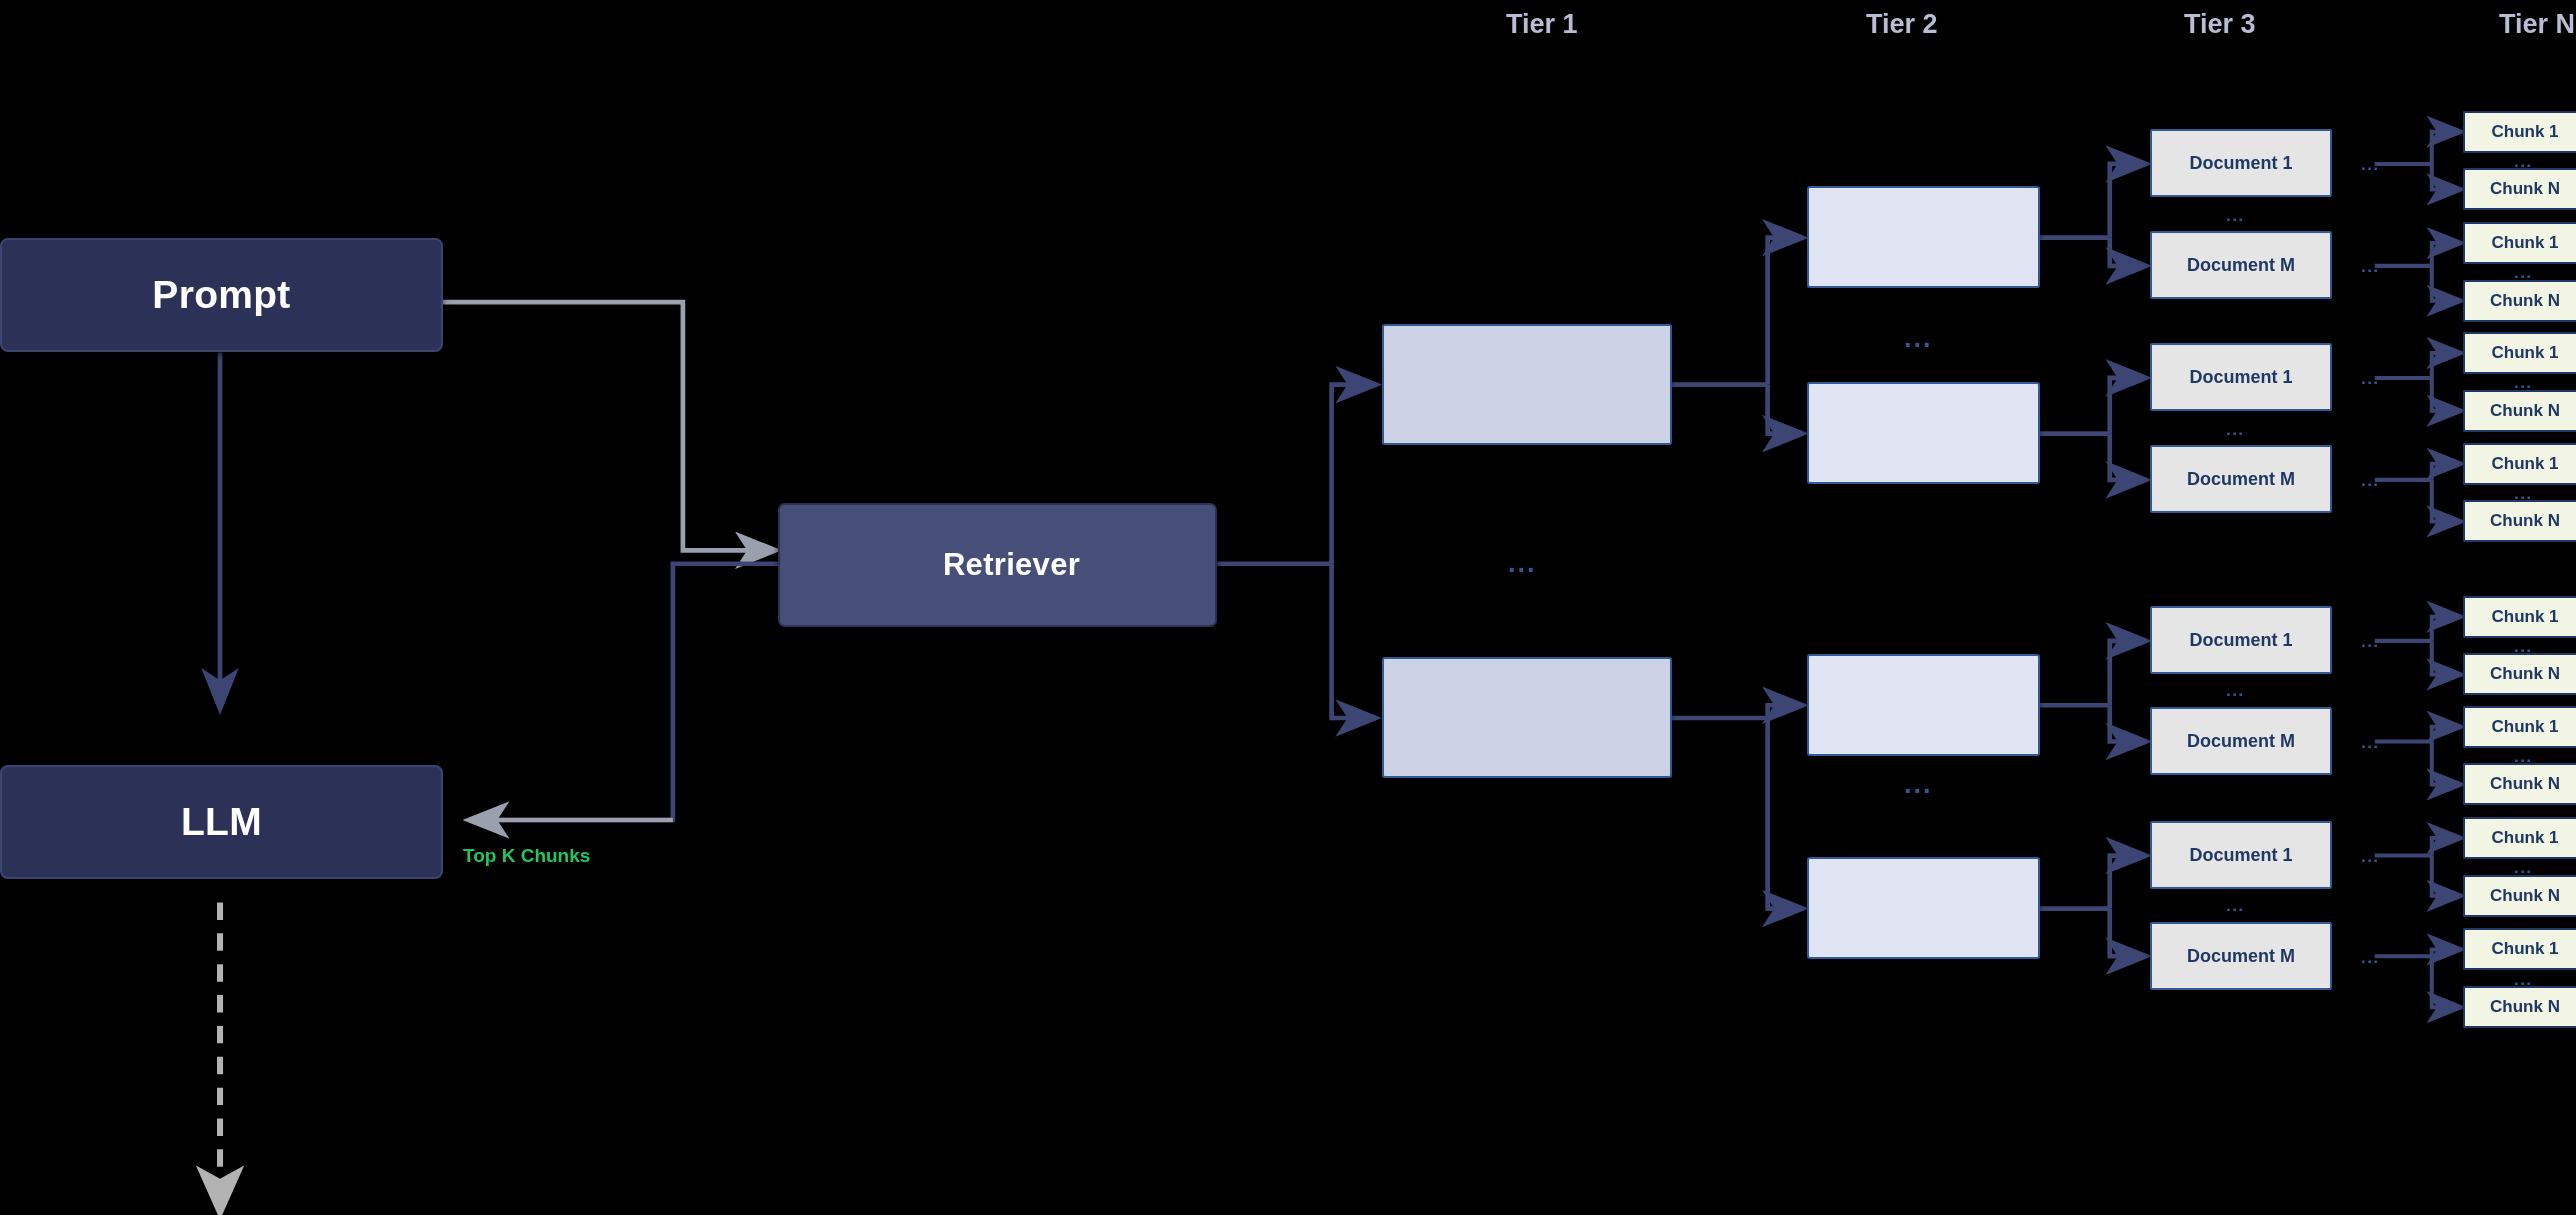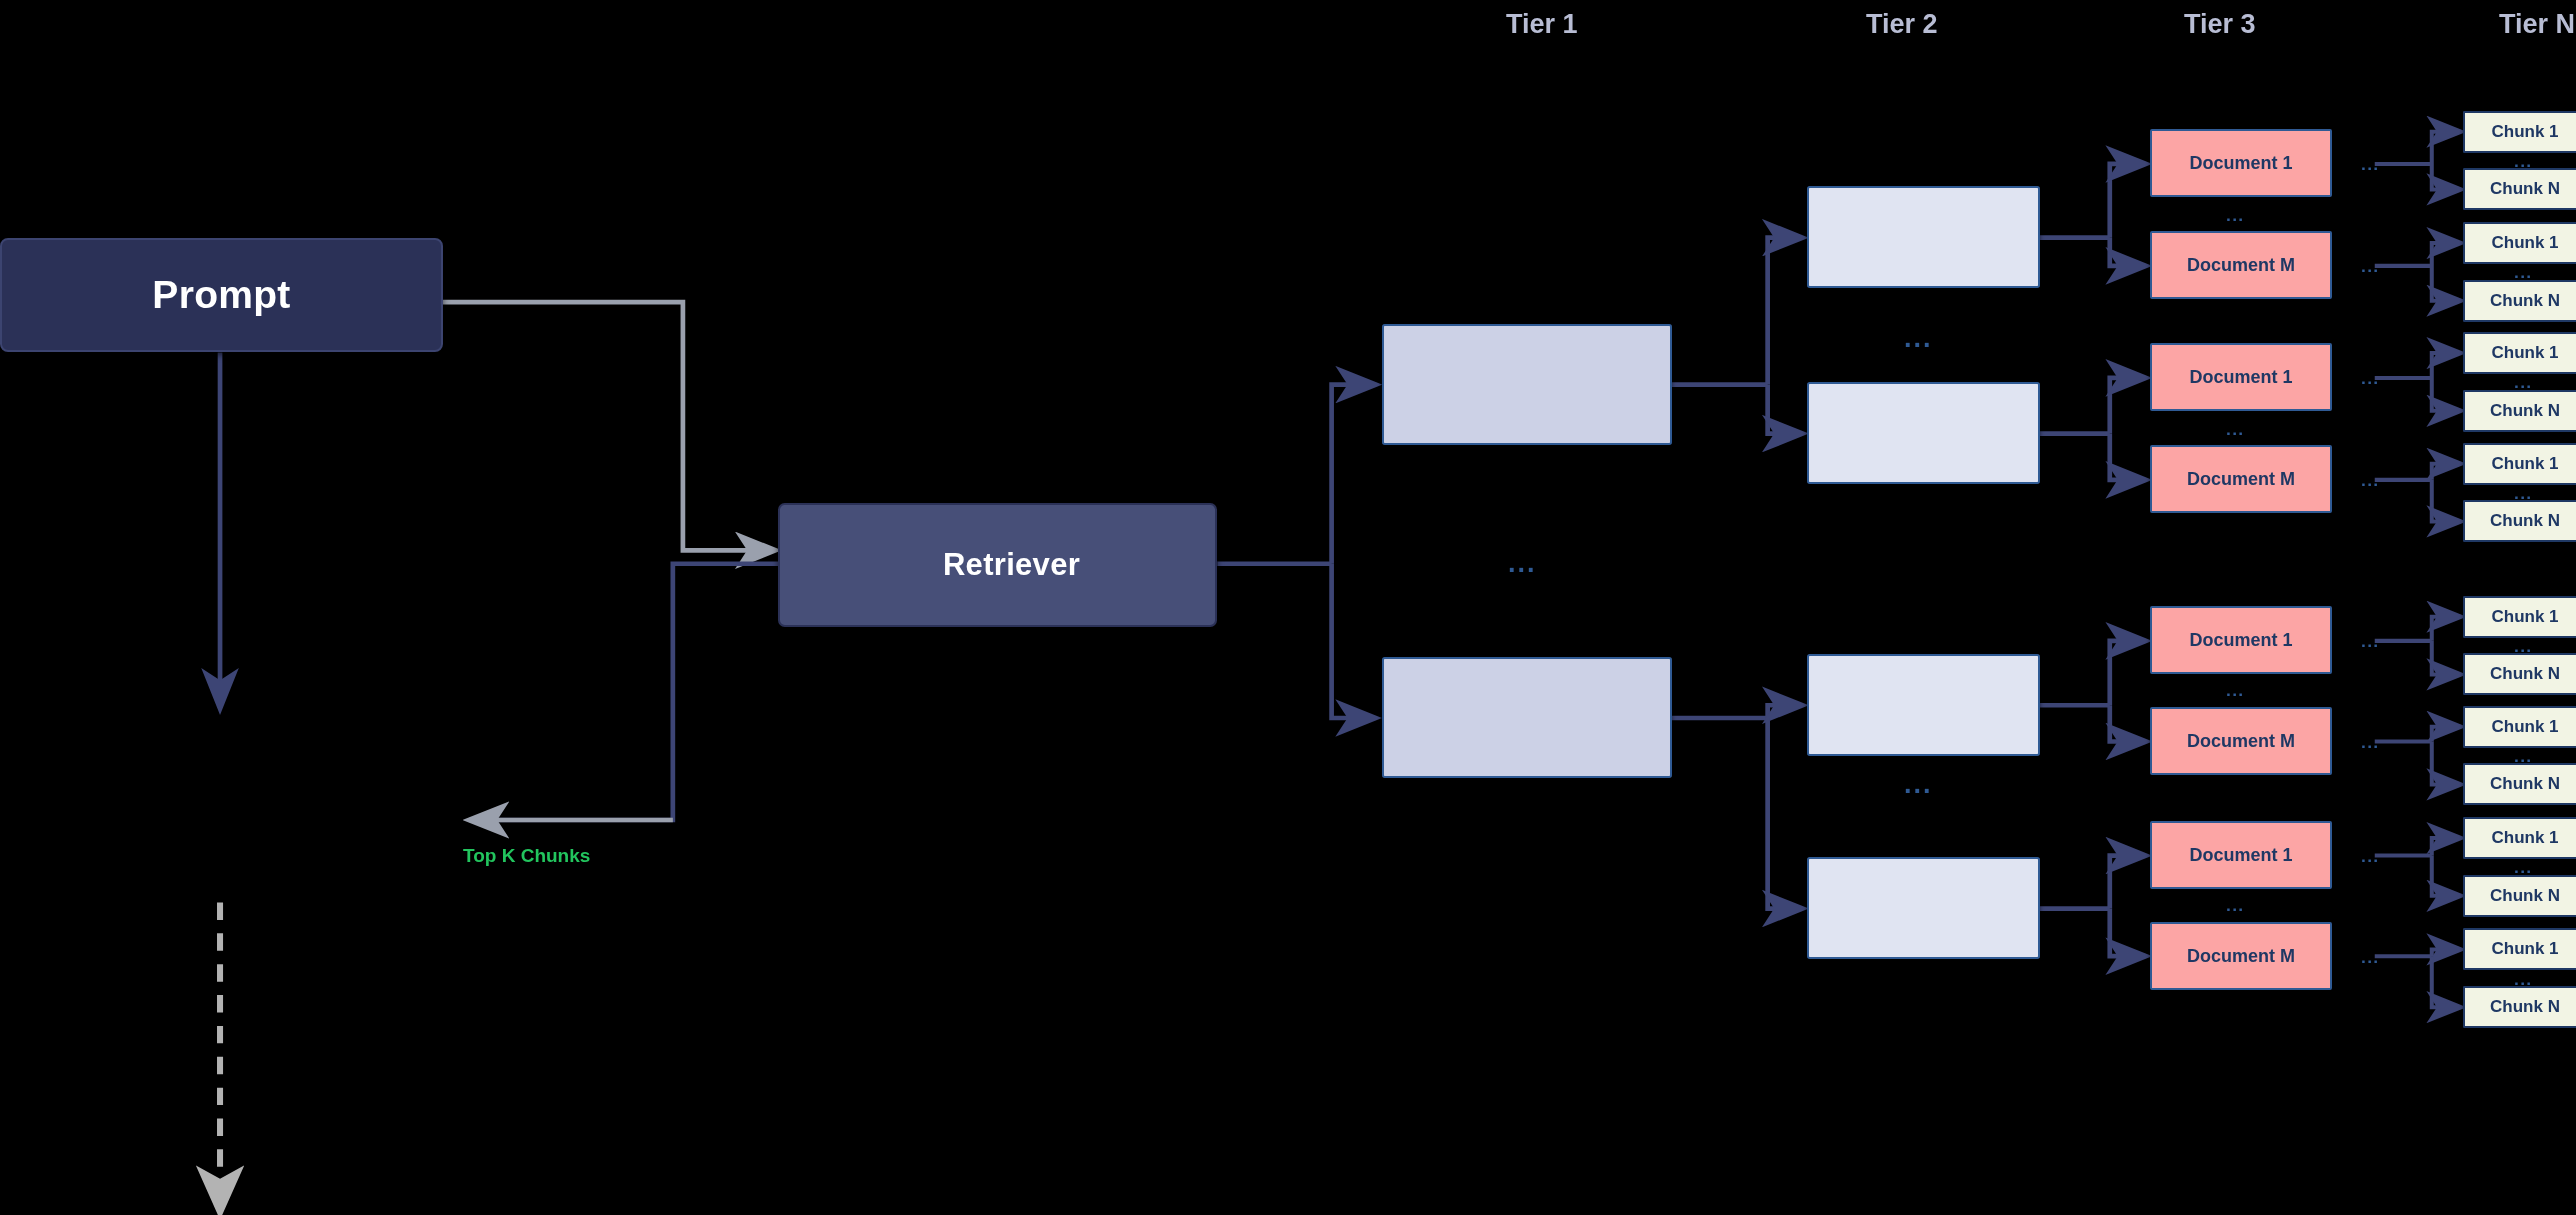--- a/index.html
+++ b/index.html
@@ -20,21 +20,21 @@
   .llm{font-size:39px;}
   .retriever{background:#474f78;border:2px solid #2b3157;font-size:31px;border-radius:6.7px;padding-left:28px;}
 
   
   .tier1{background:#ccd1e6;border:2.7px solid #2f5a94;border-radius:2.7px;
          box-shadow:0 2px 4px rgba(0,0,0,.55);}
   
   .tier2{background:#e0e4f2;border:2.7px solid #2f5a94;border-radius:2.7px;
          box-shadow:0 2px 4px rgba(0,0,0,.55);}
   
-  .doc{background:#fca5a5;border:2.7px solid #2f5a94;border-radius:2px;
+  .doc{background:#e5e5e5;border:2.7px solid #2f5a94;border-radius:2px;
        color:#1f3864;font-size:18px;font-weight:bold;
        box-shadow:0 2px 4px rgba(0,0,0,.5);}
   
   .chunk{background:#f2f4e4;border:2px solid #1f3864;border-radius:1.3px;
          color:#1f3864;font-size:17px;font-weight:bold;
          box-shadow:0 2px 3.4px rgba(0,0,0,.5);}
 
   .tierhdr{position:absolute;color:#b8bdd4;font-size:27px;font-weight:bold;
            white-space:nowrap;}
 
@@ -159,20 +159,23 @@
 
   <div class="tierhdr" style="left:1506px;top:9.4px;">Tier 1</div>
   <div class="tierhdr" style="left:1866px;top:9.4px;">Tier 2</div>
   <div class="tierhdr" style="left:2184px;top:9.4px;">Tier 3</div>
   <div class="tierhdr" style="left:2453px;top:9.4px;margin-left:46px;">Tier N</div>
 
   <div class="node dark prompt" style="left:0px;top:238px;width:443px;height:114px;">
     <span>Prompt</span>
   </div>
 
+  <div class="node dark llm" style="left:0px;top:765px;width:443px;height:114px;">
+    <span>LLM</span>
+  </div>
 
   <div class="node dark retriever" style="left:778px;top:503px;width:439px;height:124px;">
     <span>Retriever</span>
   </div>
 
   <div class="edgelabel" style="left:463px;top:845px;">Top K Chunks</div>
 
   <div class="node tier1" style="left:1382px;top:324px;width:290px;height:121px;"></div>
   <div class="node tier1" style="left:1382px;top:657px;width:290px;height:121px;"></div>
   <div class="dots" style="left:1508px;top:550px;">...</div>

